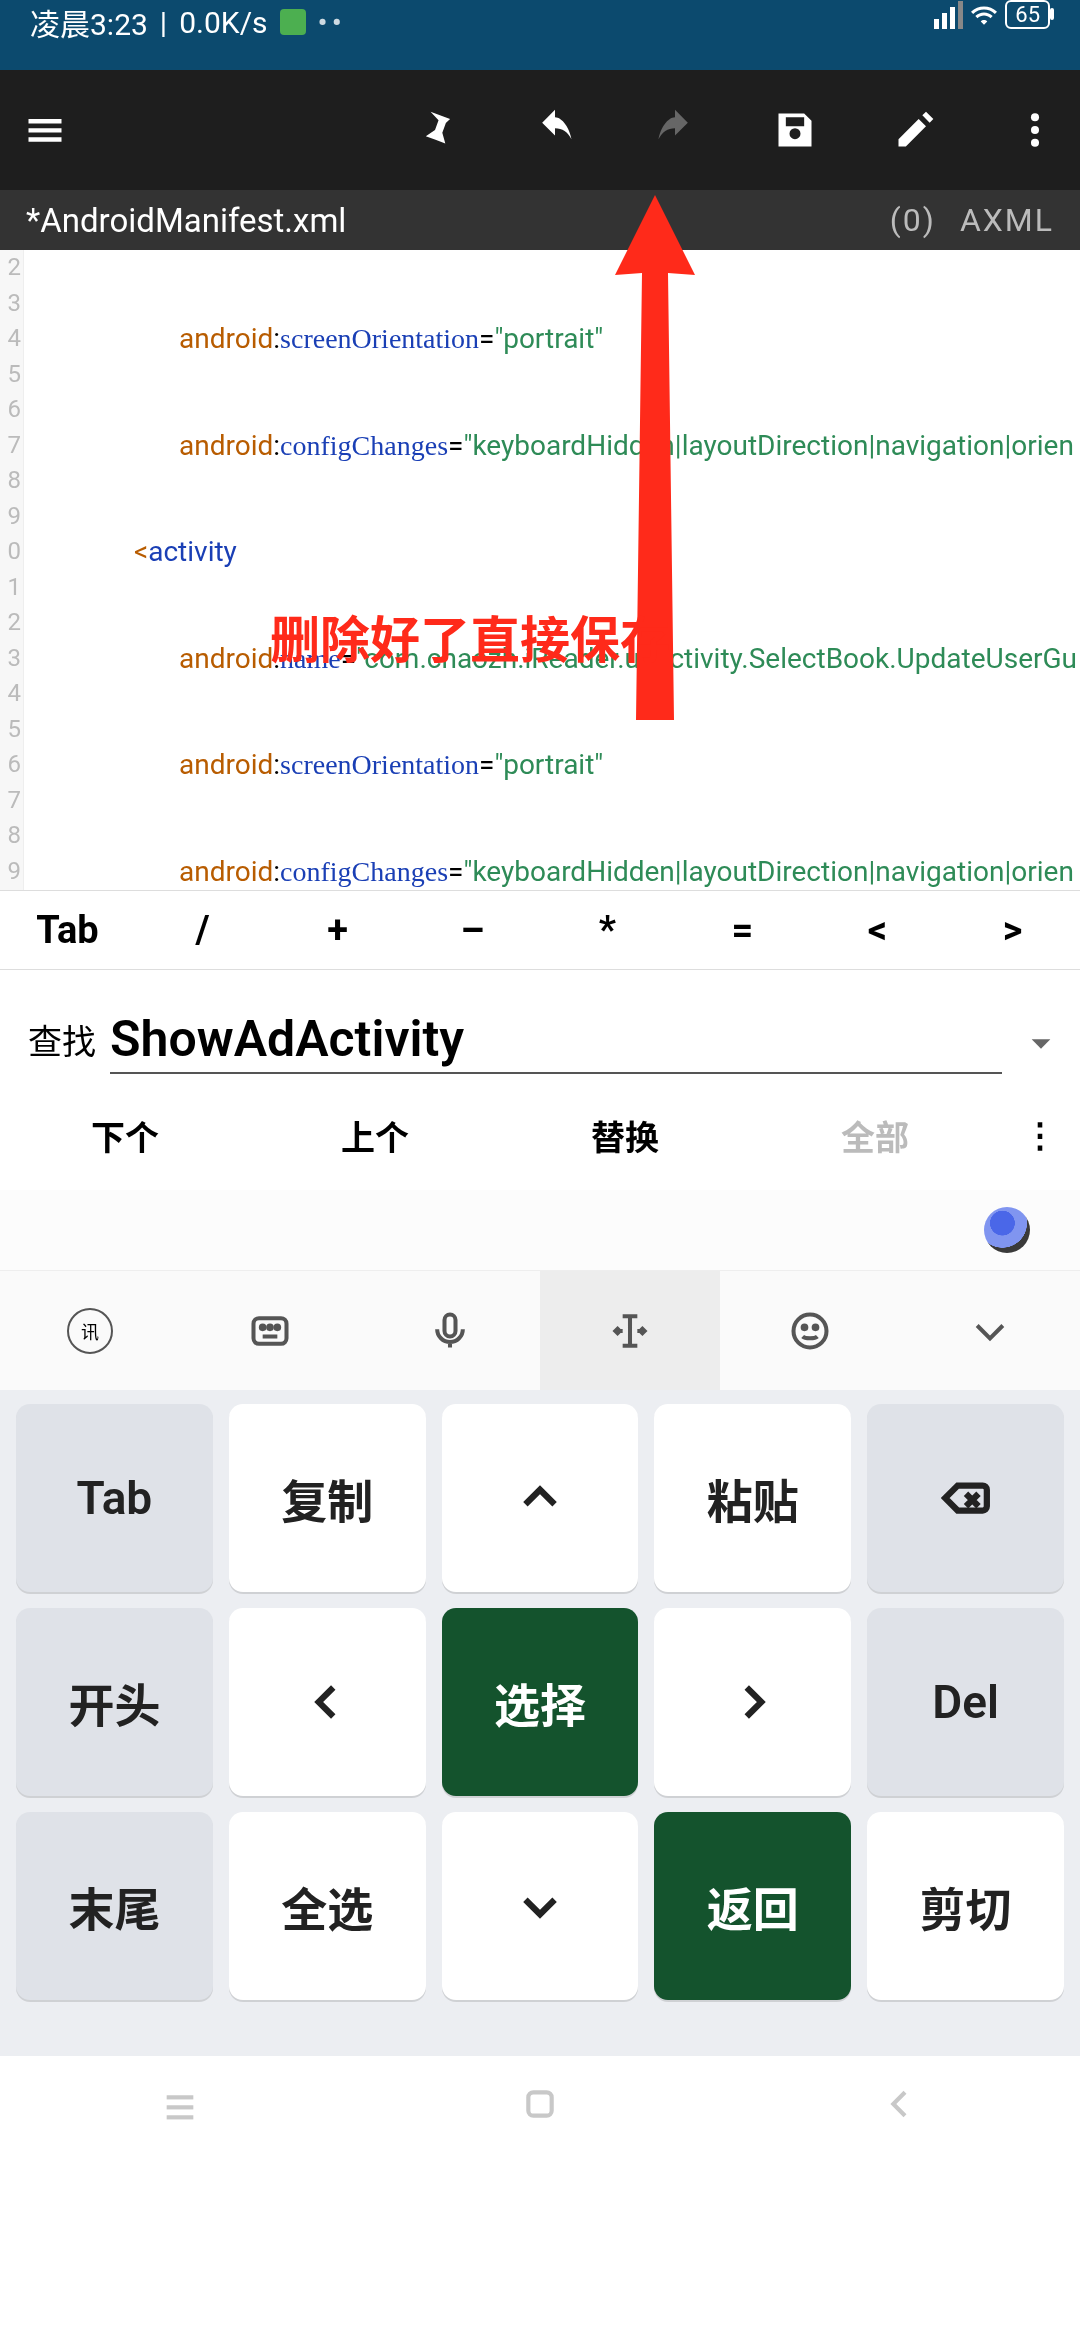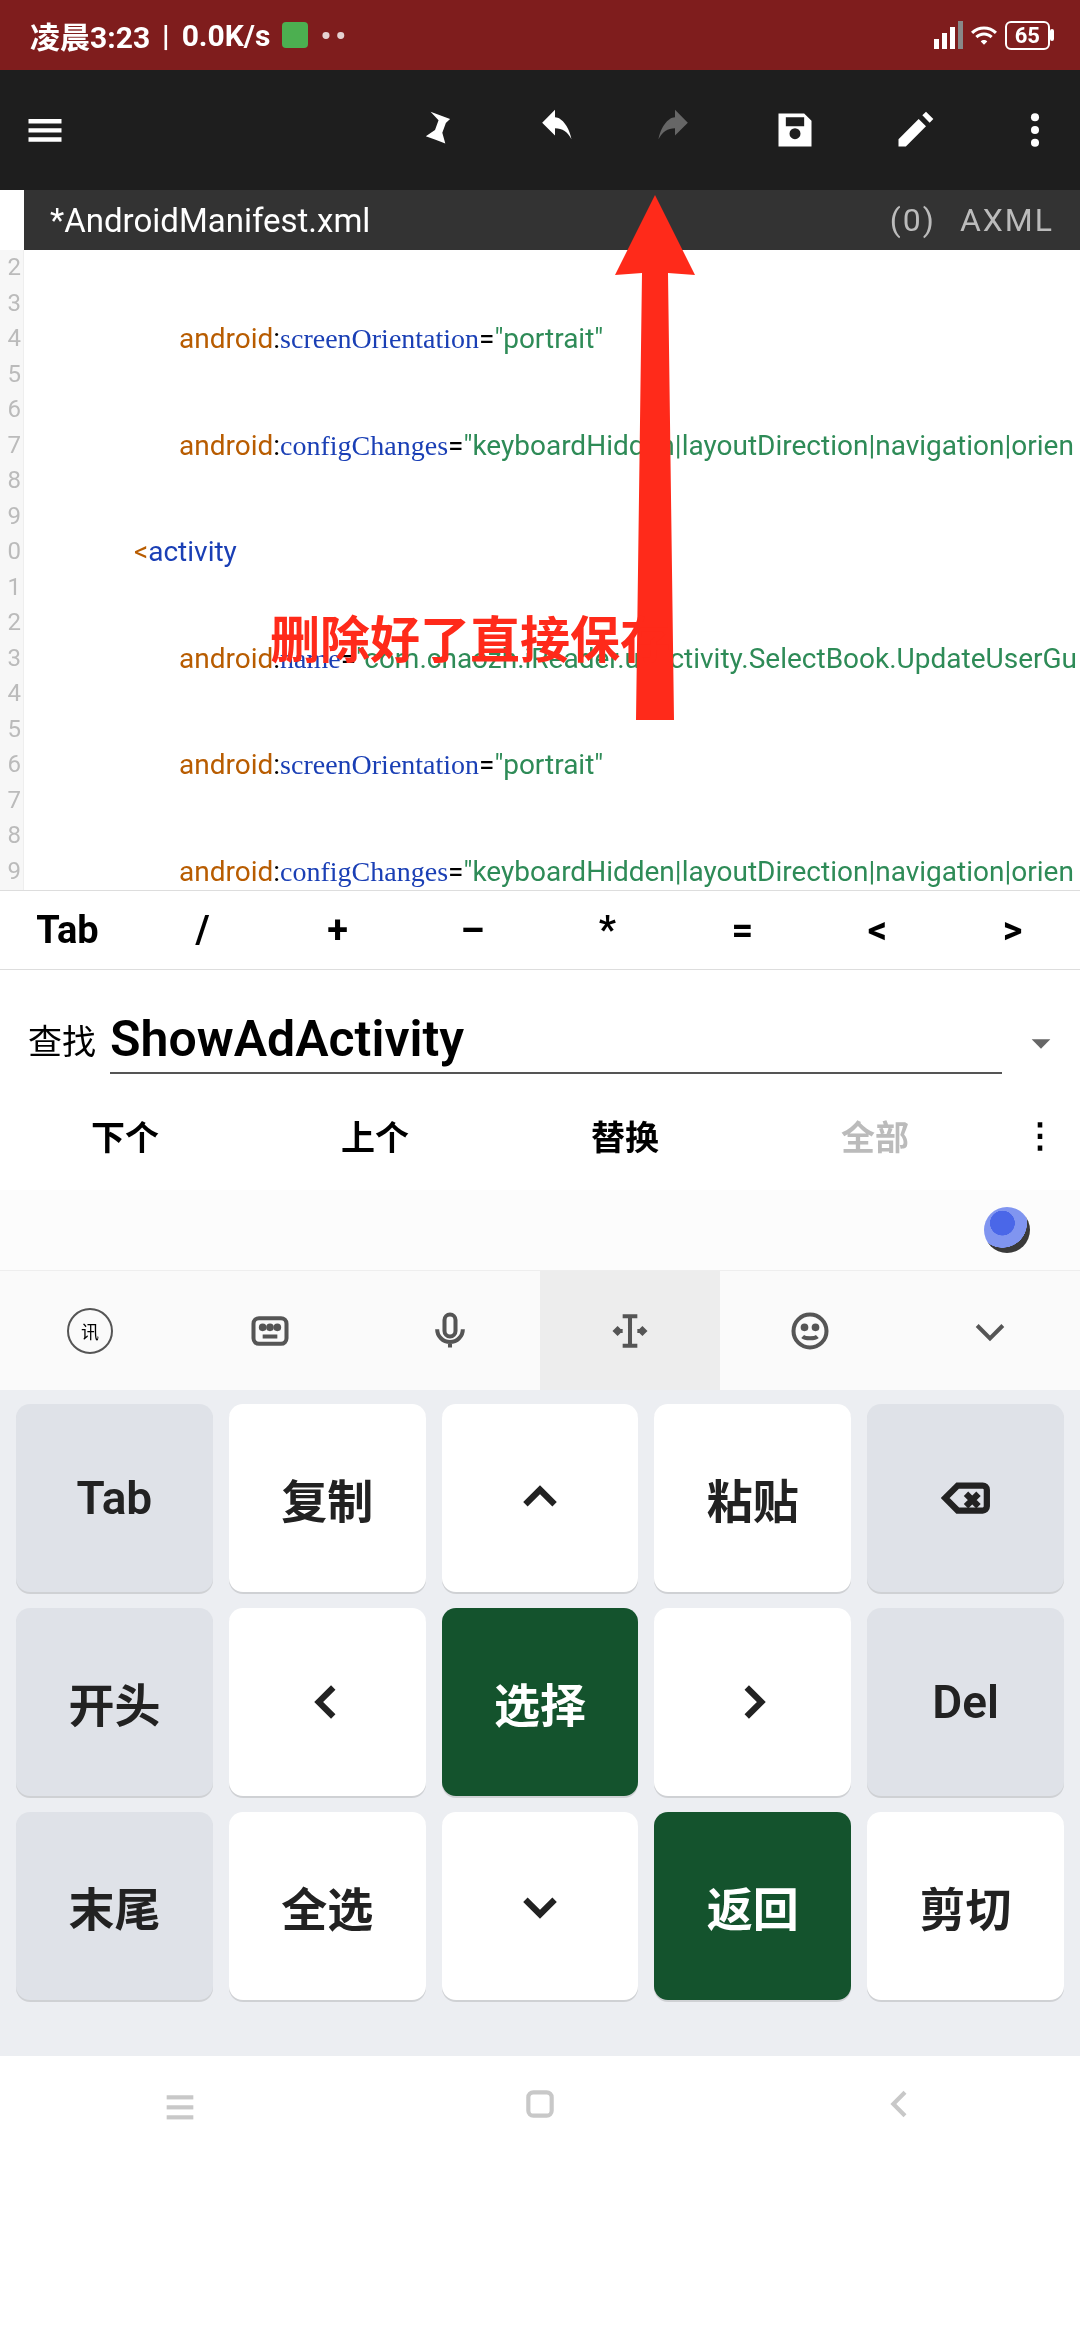--- a/index.html
+++ b/index.html
@@ -1,39 +1,39 @@
 <!DOCTYPE html>
 <html><head>
 <meta charset="utf-8">
 <style>
   * { margin:0; padding:0; box-sizing:border-box; font-family:-apple-system, "Segoe UI", Roboto, "Noto Sans CJK SC", sans-serif; }
   html,body { width:1080px; height:2340px; overflow:hidden; background:#fff; }
 
   
-  .status-bar { height:70px; background:#7f1d1d; color:#fff; display:flex; align-items:center; justify-content:space-between; padding:0 30px; font-size:30px;font-weight:bold; }
+  .status-bar { height:70px; background:#0c4a6e; color:#fff; display:flex; align-items:flex-start; justify-content:space-between; padding:0 30px; font-size:30px; }
   .status-left { display:flex; align-items:center; gap:12px; }
   .status-right { display:flex; align-items:center; gap:4px; }
   .green-box { width:26px; height:26px; background:#4caf50; border-radius:4px; }
   .dots2 { letter-spacing:4px; opacity:.8; }
   .sig-bars { display:flex; align-items:flex-end; gap:3px; }
   .sig-bars span { width:5px; background:#fff; }
   .sig-bars span:nth-child(1){height:10px}.sig-bars span:nth-child(2){height:16px}.sig-bars span:nth-child(3){height:22px}.sig-bars span:nth-child(4){height:28px;background:#888}
   .wifi-ic { width:34px; height:26px; }
   .battery { border:2px solid #fff; border-radius:6px; padding:0 8px; font-size:22px; position:relative; }
   .battery::after{content:"";position:absolute;right:-6px;top:6px;width:4px;height:12px;background:#fff;border-radius:2px}
 
   
   .toolbar { height:120px; background:#1e1e1e; color:#fff; display:flex; align-items:center; padding:0 20px; gap:70px; }
   .toolbar .spacer { flex:1; }
   .toolbar .ic { width:50px; height:50px; display:flex; align-items:center; justify-content:center; }
   .toolbar .ic svg { width:44px; height:44px; fill:#fff; }
   .toolbar .ic.dim svg { fill:#666; }
 
   
-  .filebar { height:60px; background:#333; color:#fff; display:flex; align-items:center; padding:0 26px; font-size:33px;margin-left:24px; }
+  .filebar { height:60px; background:#333; color:#fff; display:flex; align-items:center; padding:0 26px; font-size:33px; }
   .filebar .spacer{flex:1}
   .filebar .meta{color:#bbb; font-size:32px; letter-spacing:2px;}
 
   
   .editor { position:relative; height:640px; display:flex; background:#fff; font-family:monospace; font-size:28px; line-height:35.5px; overflow:hidden;}
   .gutter { width:24px; background:#f7f7f7; color:#bbb; text-align:right; padding-right:2px; font-size:24px; border-right:1px solid #eee;}
   .gutter div{height:35.5px;}
   .code { flex:1; padding-left:10px; white-space:pre; }
   .code .line{height:35.5px;}
   .i1{padding-left:100px;} .i2{padding-left:145px;}

